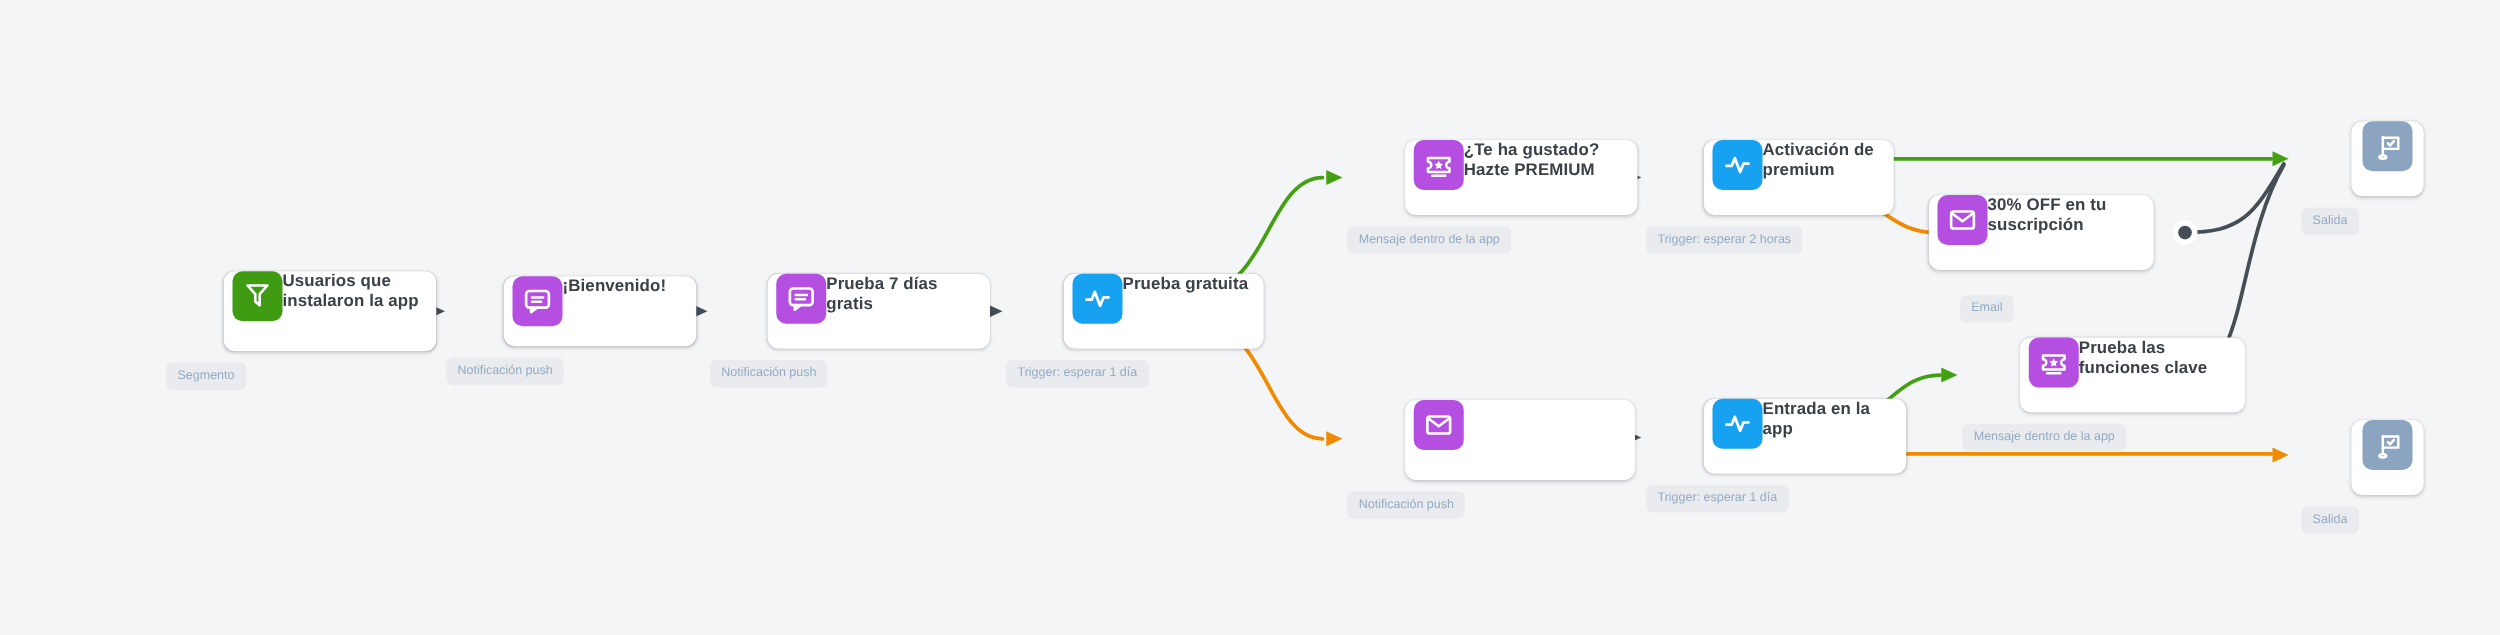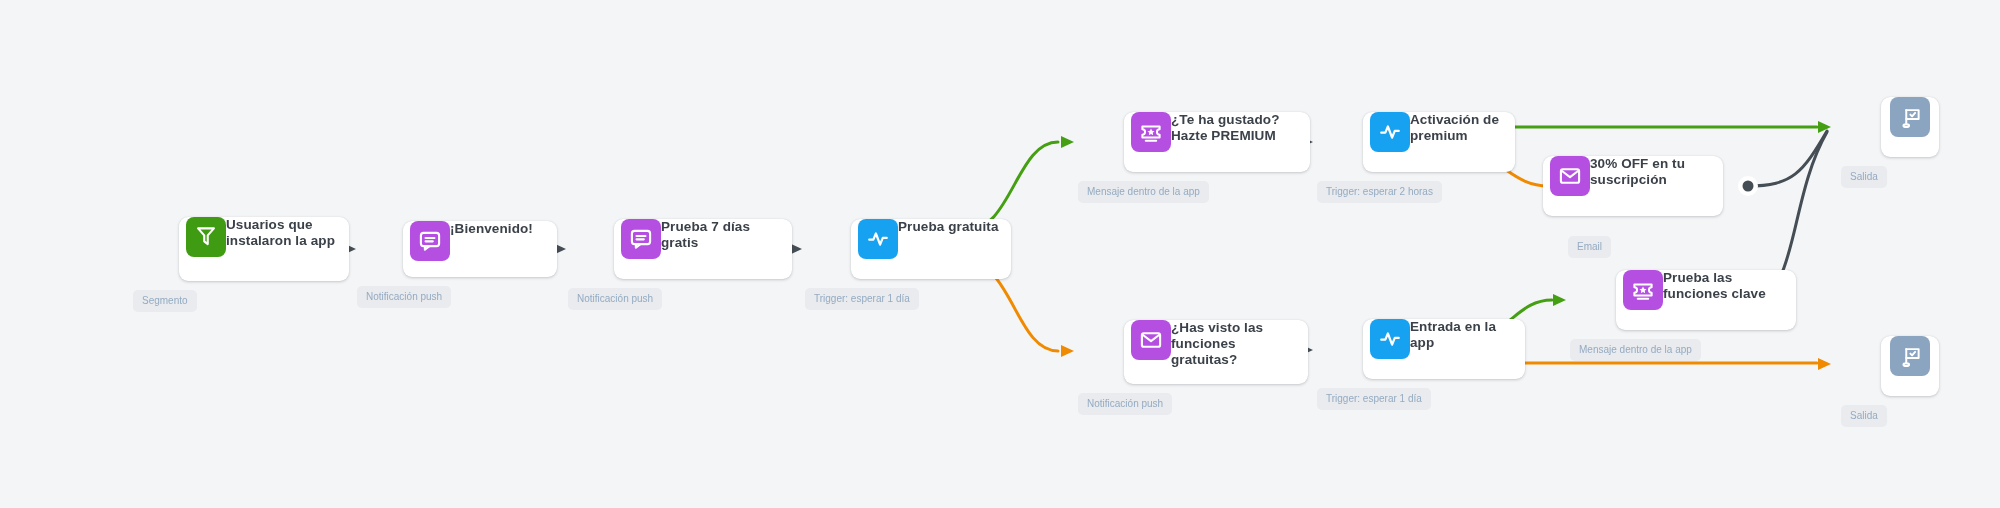--- a/index.html
+++ b/index.html
@@ -182,21 +182,20 @@
         </span>
       </div>
       <div class="pill centered" style="left: 1864px; top: 166px;">Salida</div>
       <div class="node" style="left: 1078px; top: 320px; width: 184px; height: 64px;">
         <span class="icon" style="background: rgb(180, 79, 225);">
           <svg viewBox="0 0 24 24" fill="none" stroke="#fff" stroke-width="1.8" stroke-linejoin="round" stroke-linecap="round">
             <rect x="4.2" y="6.2" width="15.6" height="11.6" rx="1.6"></rect>
             <path d="M5.4 7.9l6.6 5 6.6-5"></path>
           </svg>
         </span>
-        <div class="title">¿Has visto las funciones gratuitas?</div>
       </div>
       <div class="pill" style="left: 1078px; top: 393px;">Notificación push</div>
       <div class="node" style="left: 1317px; top: 319px; width: 162px; height: 60px;">
         <span class="icon" style="background: rgb(22, 162, 241);">
           <svg viewBox="0 0 24 24" fill="none" stroke="#fff" stroke-width="1.9" stroke-linejoin="round" stroke-linecap="round">
             <path d="M4.5 12.6h3.5l2.2-5.3 3.6 9.5 2.3-5.7h3.4"></path>
           </svg>
         </span>
         <div class="title">Entrada en la app</div>
       </div>

